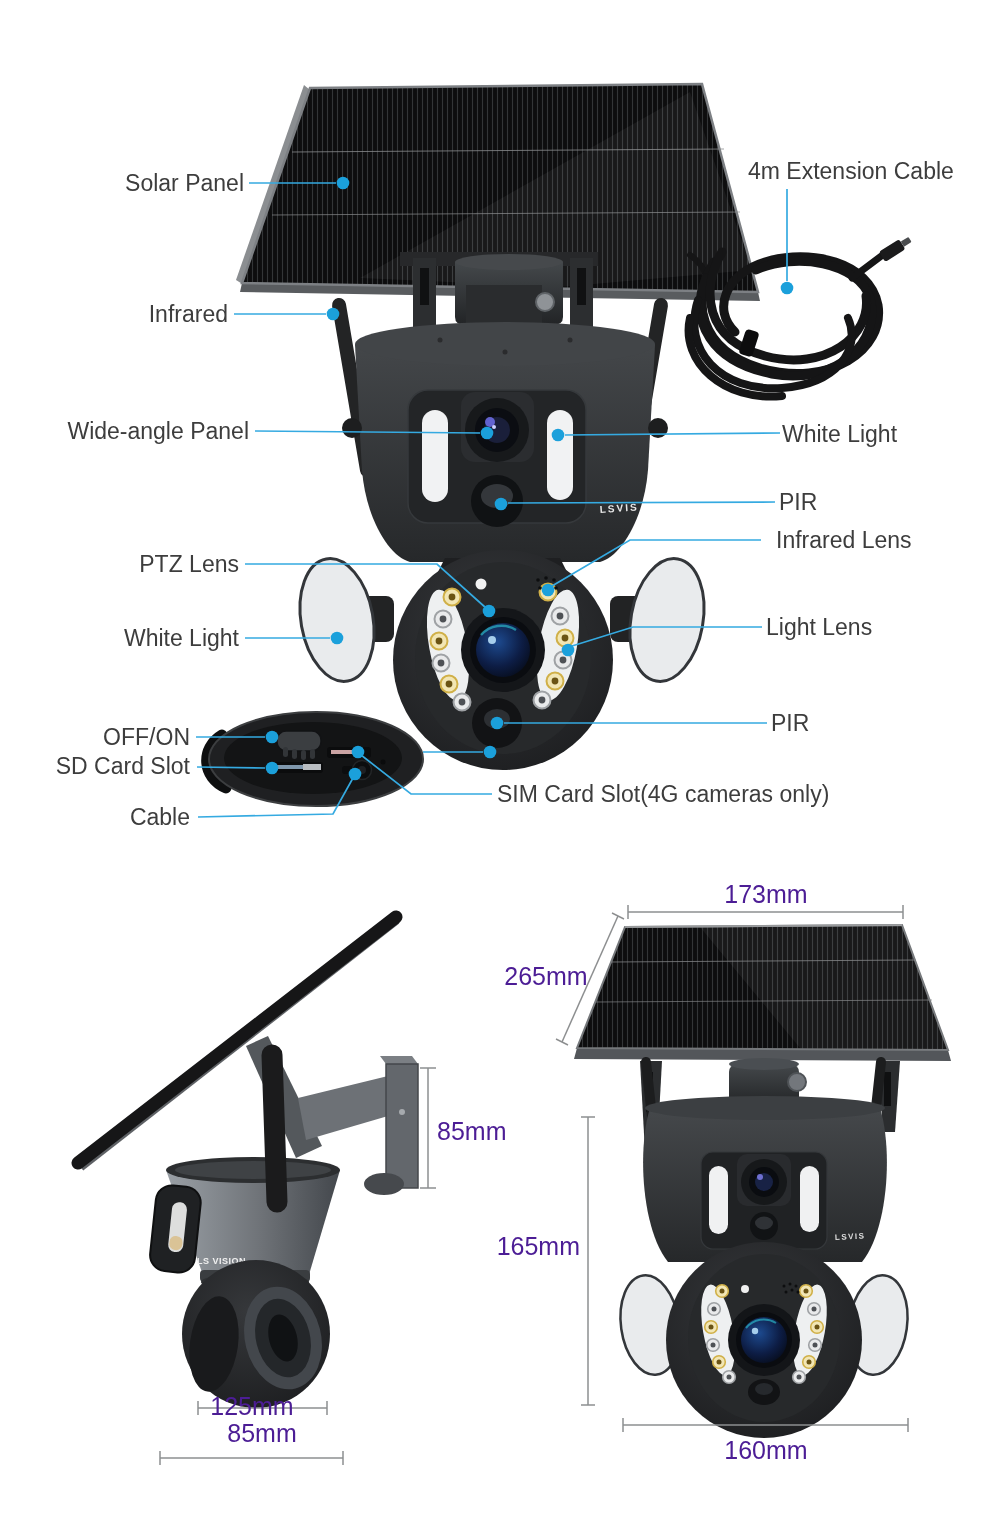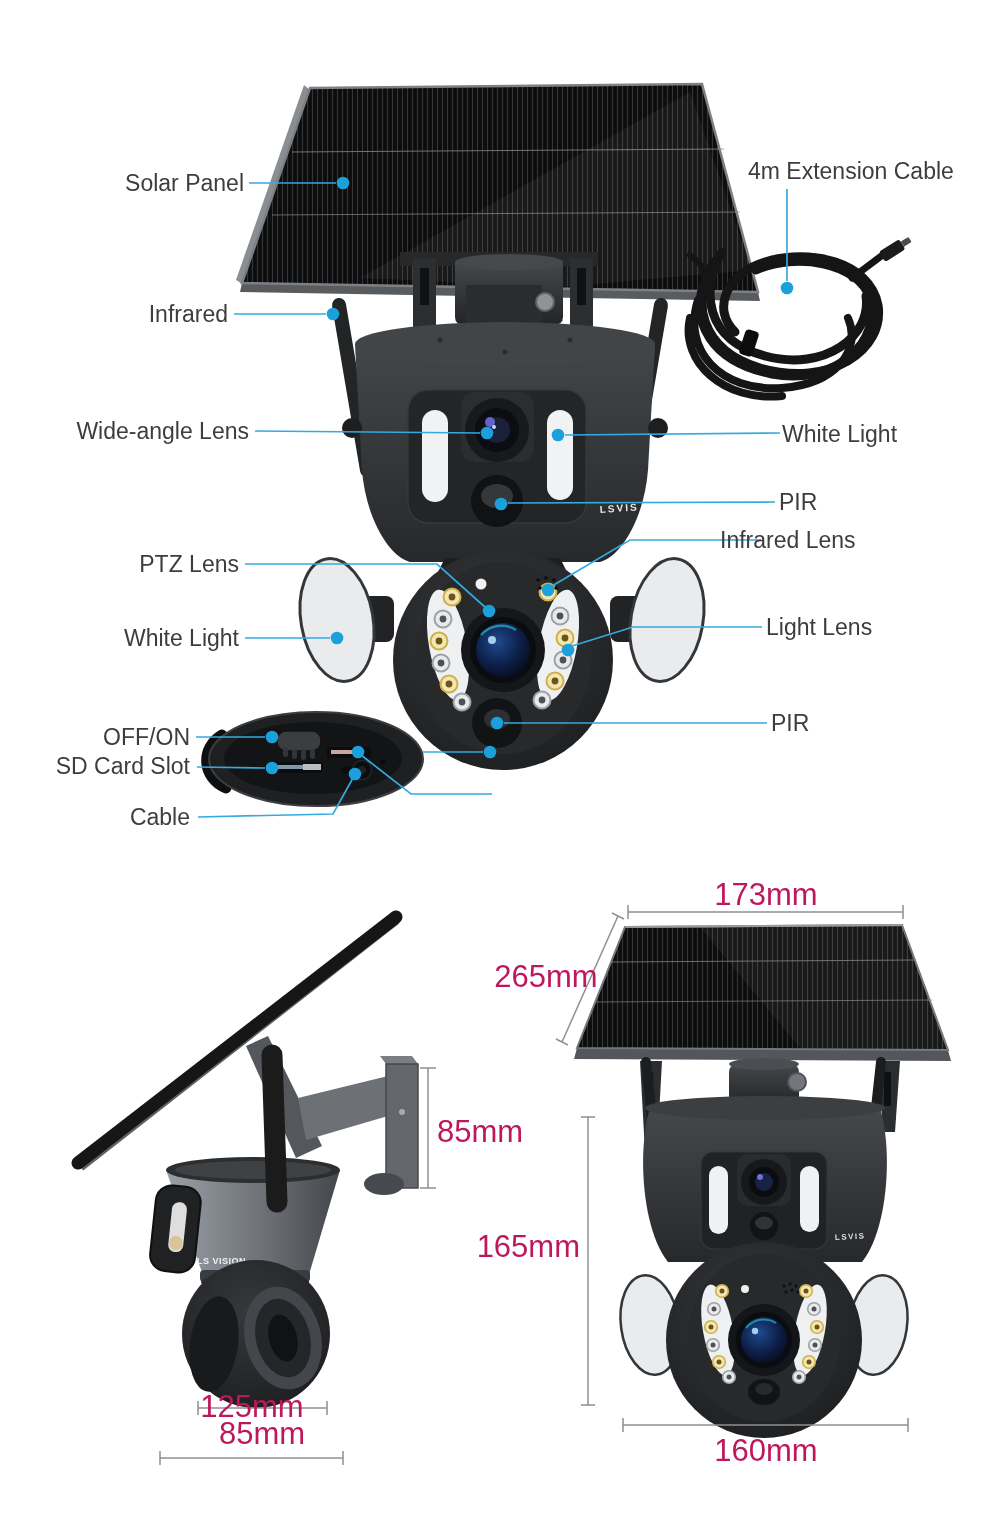--- a/index.html
+++ b/index.html
@@ -1,20 +1,20 @@
 <!DOCTYPE html>
 <html><head>
 <meta charset="utf-8">
 <style>
   html,body{margin:0;padding:0;background:#fff;}
   .canvas{position:relative;width:1000px;height:1522px;background:#fff;overflow:hidden;
           font-family:"Liberation Sans", sans-serif;}
   .art{position:absolute;left:0;top:0;}
   .lbl{position:absolute;font-size:23px;line-height:27px;color:#3d3d3d;white-space:nowrap;text-align:right;}
-  .dim{position:absolute;font-size:31px;line-height:29px;color:#be185d;white-space:nowrap;}
+  .dim{position:absolute;font-size:25px;line-height:29px;color:#4c1d95;white-space:nowrap;}
   .ctr{transform:translateX(-50%);}
 </style>
 </head>
 <body>
 
 <div class="canvas">
 
 <svg class="art" width="1000" height="1522" viewBox="0 0 1000 1522">
   <defs>
     <pattern id="pv" width="5" height="6" patternUnits="userSpaceOnUse">
@@ -377,30 +377,31 @@
         <line x1="343" y1="1451" x2="343" y2="1465"></line>
     <line x1="623" y1="1425" x2="908" y2="1425"></line>
         <line x1="623" y1="1418" x2="623" y2="1432"></line>
         <line x1="908" y1="1418" x2="908" y2="1432"></line>
   </g>
 </svg>
 
 <div class="lbl" style="right:756px;top:170px">Solar Panel</div>
 <div class="lbl" style="left:748px;top:158px">4m Extension Cable</div>
 <div class="lbl" style="right:772px;top:301px">Infrared</div>
-<div class="lbl" style="right:751px;top:418px">Wide-angle Lens</div>
+<div class="lbl" style="right:751px;top:418px">Wide-angle Panel</div>
 <div class="lbl" style="left:782px;top:421px">White Light</div>
 <div class="lbl" style="left:779px;top:489px">PIR</div>
-<div class="lbl" style="left:720px;top:527px">Infrared Lens</div>
+<div class="lbl" style="left:776px;top:527px">Infrared Lens</div>
 <div class="lbl" style="right:761px;top:551px">PTZ Lens</div>
 <div class="lbl" style="left:766px;top:614px">Light Lens</div>
 <div class="lbl" style="right:761px;top:625px">White Light</div>
 <div class="lbl" style="left:771px;top:710px">PIR</div>
 <div class="lbl" style="right:810px;top:724px">OFF/ON</div>
 <div class="lbl" style="right:810px;top:753px">SD Card Slot</div>
+<div class="lbl" style="left:497px;top:781px">SIM Card Slot(4G cameras only)</div>
 <div class="lbl" style="right:810px;top:804px">Cable</div>
 
 <div class="dim ctr" style="left:766px;top:880px">173mm</div>
 <div class="dim ctr" style="left:546px;top:962px">265mm</div>
 <div class="dim" style="left:437px;top:1117px">85mm</div>
 <div class="dim" style="right:420px;top:1232px">165mm</div>
 <div class="dim ctr" style="left:262px;top:1419px">85mm</div>
 <div class="dim ctr" style="left:252px;top:1392px">125mm</div>
 <div class="dim ctr" style="left:766px;top:1436px">160mm</div>
 

